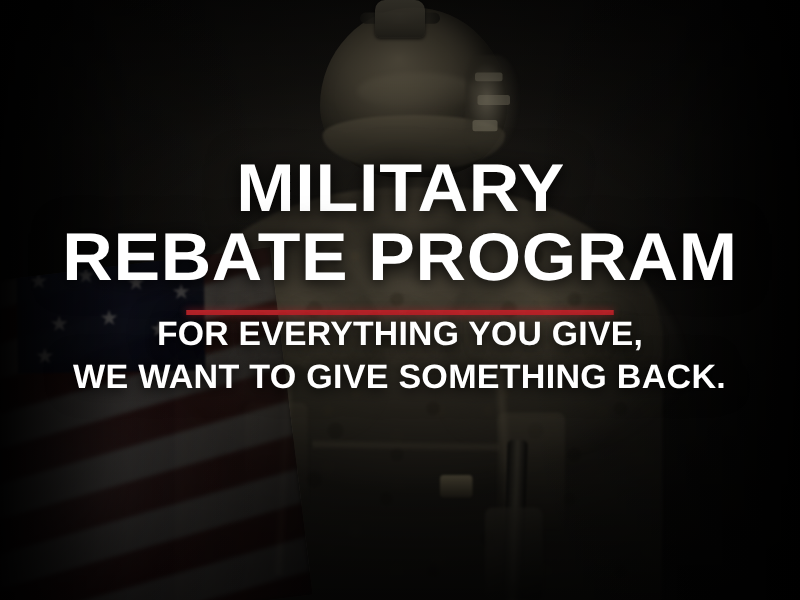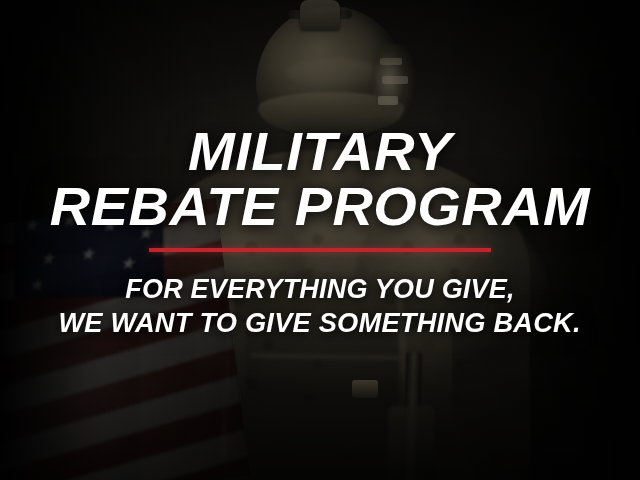--- a/index.html
+++ b/index.html
@@ -8,21 +8,20 @@
     background: #000;
   }
   #poster {
     position: relative;
     width: 640px;
     height: 480px;
     overflow: hidden;
     background: #14532d;
     font-family: "Liberation Sans", sans-serif;
     user-select: none;
-    font-style: italic;
   }
 
   
   .photo {
     position: absolute;
     inset: 0;
     overflow: hidden;
     background: #060606;
   }
 
@@ -305,21 +304,21 @@
     box-shadow: 0 0 6px rgba(192,39,45,0.55);
   }
   .subhead {
     color: #ffffff;
     font-weight: 700;
     font-size: 27px;
     line-height: 1.18;
     letter-spacing: 0.2px;
     text-shadow: 0 2px 9px rgba(0,0,0,0.8), 0 0 22px rgba(0,0,0,0.5);
   }
-  .subhead-1 { margin-top: 22px; }
+  .subhead-1 { }
   .subhead-2 { margin-top: 2px; transform: scaleX(1.01); }
 </style>
 </head>
 <body>
 
 <div id="poster">
 
   <div class="photo">
 
     <div class="ambient"></div>

